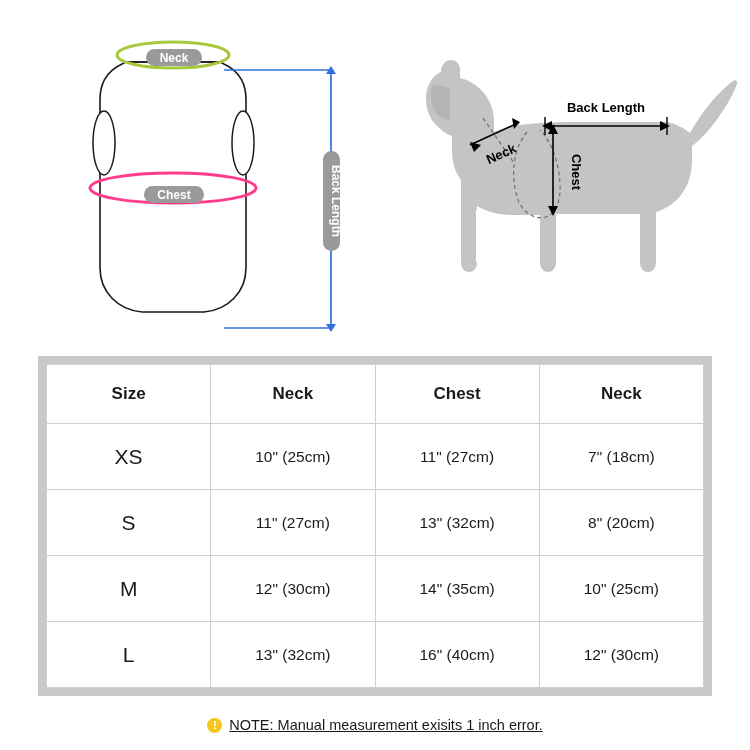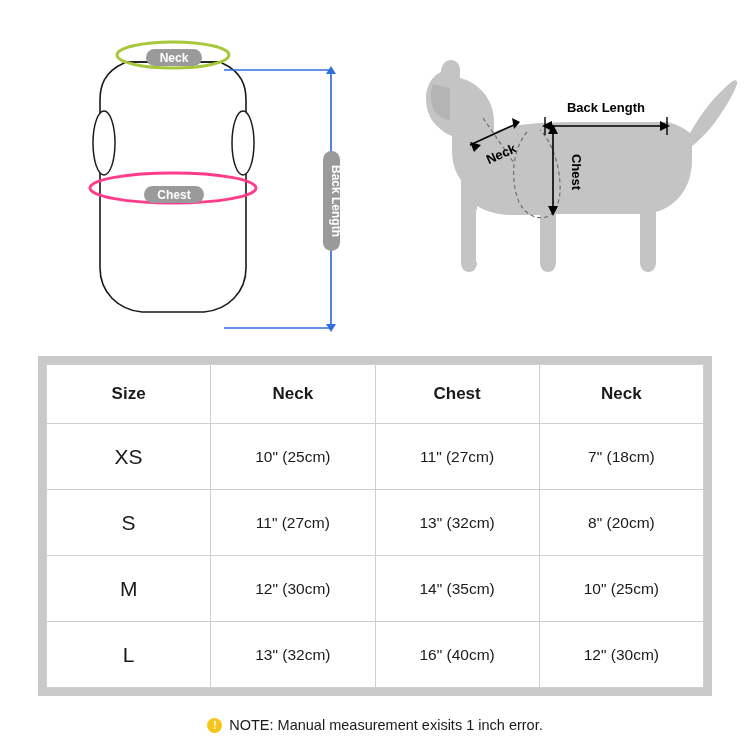--- a/index.html
+++ b/index.html
@@ -92,20 +92,21 @@
     color: #ffffff;
     font-size: 11px;
     line-height: 15px;
     text-align: center;
     font-weight: bold;
     display: inline-block;
   }
   .note-text {
     font-size: 14.5px;
     color: #1a1a1a;
+    text-decoration: underline;
   }
 
   
   .lbl-white {
     fill: #ffffff;
     font-family: "Liberation Sans", sans-serif;
     font-size: 12px;
     font-weight: bold;
   }
   .lbl-black {

